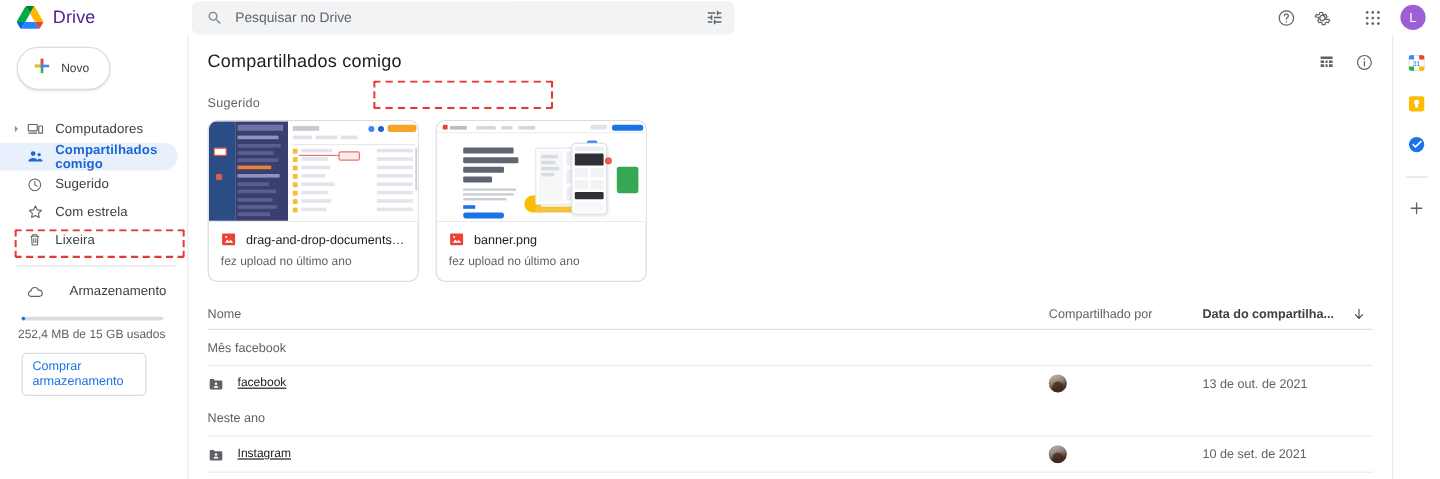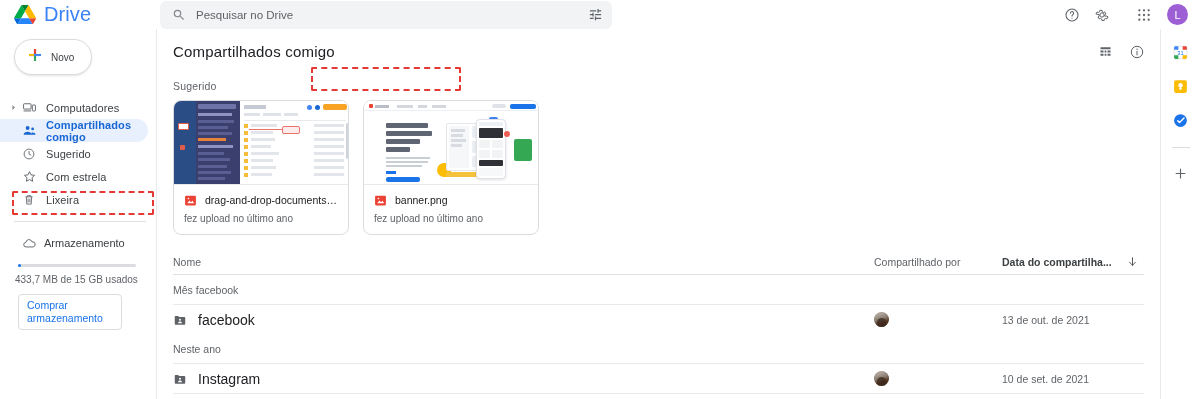--- a/index.html
+++ b/index.html
@@ -16,21 +16,21 @@
   
   .topbar {
     height: 29px; min-height: 29px;
     display: flex; align-items: center;
     background: #fff;
     position: relative;
   }
   .brand { display: flex; align-items: center; width: 156px; padding-left: 14px; gap: 8px; }
   .drive-logo { width: 22px; height: 19px; position: relative; }
   .drive-logo svg { display:block; }
-  .brand-name { font-size: 20px; color: #3b82f6; letter-spacing: .1px; font-weight: 400; }
+  .brand-name { font-size: 15px; color: #4c1d95; letter-spacing: .1px; font-weight: 400; }
 
   .searchwrap { flex: 0 0 auto; margin-left: 4px; }
   .searchbox {
     width: 452px; height: 28px; background: #f1f3f4; border-radius: 6px;
     display: flex; align-items: center; padding: 0 6px 0 12px; gap: 10px;
   }
   .search-icon { width: 14px; height: 14px; flex: 0 0 auto; opacity: .75; }
   .search-input {
     flex: 1; border: none; outline: none; background: transparent;
     font-family: "Liberation Sans", sans-serif; font-size: 11.5px; color: #202124;
@@ -69,21 +69,21 @@
   .nav-item .nlabel { font-size: 11px; color: #3c4043; margin-left: 6px; letter-spacing: .1px; }
   .nav-item.active { background: #e8f0fe; }
   .nav-item.active .nlabel { color: #1967d2; font-weight: 700; }
   .nav-item.active .nicon { color: #1967d2; }
 
   .nav-sep { height: 1px; background: #e0e0e0; margin: 10px 10px 0 14px; }
 
   .storage { margin-top: 10px; }
   .storage-row { height: 22px; display: flex; align-items: center; padding-left: 8px; }
   .storage-row .nicon { width: 22px; flex: 0 0 22px; display: flex; align-items: center; justify-content: center; color: #5f6368; margin-left: 10px; }
-  .storage-row .nlabel { font-size: 11px; color: #3c4043; margin-left: 4px; }
+  .storage-row .nlabel { font-size: 11px; color: #3c4043; margin-left: 18px; }
   .bar-track { margin: 10px 0 0 18px; width: 118px; height: 3px; background: #dadce0; border-radius: 2px; position: relative; }
   .bar-fill { position: absolute; left: 0; top: 0; height: 3px; width: 3px; background: #1a73e8; border-radius: 2px; }
   .storage-text { margin: 7px 0 0 15px; font-size: 10px; color: #5f6368; }
   .buy-btn {
     margin: 9px 0 0 18px; width: 104px; min-height: 30px; padding: 4px 8px;
     border: 1px solid #dadce0; border-radius: 4px; background: #fff;
     color: #1a73e8; font-size: 10.5px; line-height: 13px; cursor: pointer; text-align: left;
     font-family: "Liberation Sans", sans-serif;
   }
 
@@ -121,21 +121,21 @@
   .th.date { width: 118px; flex: 0 0 118px; font-weight: 700; color: #3c4043; }
   .th.sortarrow { width: 24px; flex: 0 0 24px; display: flex; align-items: center; justify-content: center; color: #3c4043; }
 
   .group-label { font-size: 10.5px; color: #5f6368; padding: 9px 0 8px 16px; }
   .row {
     display: flex; align-items: center; height: 30px;
     border-top: 1px solid #e8eaed; margin: 0 8px 0 16px; cursor: pointer;
   }
   .row .c-name { flex: 1; display: flex; align-items: center; gap: 11px; }
   .row .folder-icon { width: 14px; height: 14px; flex: 0 0 14px; color: #5f6368; }
-  .row .fname { font-size: 14px; color: #202124; }
+  .row .fname { font-size: 10px; color: #202124; text-decoration: underline; }
   .row .c-shared { width: 128px; flex: 0 0 128px; display: flex; align-items: center; }
   .row .c-date { width: 118px; flex: 0 0 118px; font-size: 10.5px; color: #5f6368; }
   .row .c-spacer { width: 24px; flex: 0 0 24px; }
   .mini-avatar {
     width: 15px; height: 15px; border-radius: 50%; overflow: hidden;
     background: linear-gradient(160deg,#cfc4bb 0%,#8b7f73 45%,#53341f 70%,#3d2b1d 100%);
     box-shadow: inset 0 0 0 1px rgba(0,0,0,.08);
     position: relative;
   }
   .mini-avatar::after {
@@ -318,21 +318,21 @@
           <span class="nicon">
             <svg viewBox="0 0 24 24" width="15" height="15" fill="none" stroke="#5f6368" stroke-width="1.5" stroke-linejoin="round">
               <path d="M6.5 17.5a3.6 3.6 0 01-.3-7.2A5 5 0 0116 9.4a3.3 3.3 0 011.8 8.1z"></path>
             </svg>
           </span>
           <span class="nlabel">Armazenamento</span>
         </div>
         <div class="bar-track">
           <div class="bar-fill" style="width: 2.8%;"></div>
         </div>
-        <div class="storage-text">433,7 MB de 15 GB usados</div>
+        <div class="storage-text">252,4 MB de 15 GB usados</div>
         <button class="buy-btn">Comprar armazenamento</button>
       </div>
 
       <div class="annot" id="annot-nav" style="border-color: rgb(229, 57, 53);"></div>
     </div>
 
     <div class="main">
 
       <div class="main-head">
         <div class="page-title">Compartilhados comigo</div>

